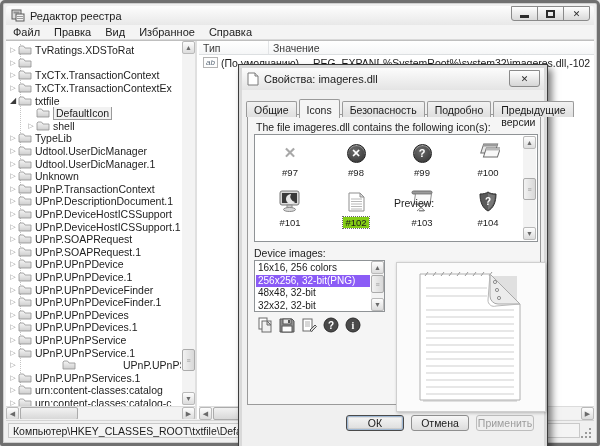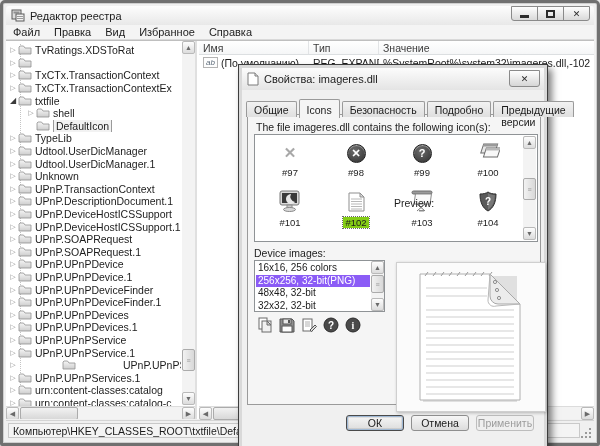--- a/index.html
+++ b/index.html
@@ -203,44 +203,44 @@
                   <defs>
                     <linearGradient id="g" x1="0" y1="0" x2="0" y2="1">
                       <stop offset="0" stop-color="#f6f6f6"></stop>
                       <stop offset="1" stop-color="#cdcdcd"></stop>
                     </linearGradient>
                   </defs>
                 </svg></span>
               <div class="tree-label">txtfile</div>
             </div>
             <div class="tree-row" style="padding-left: 18px;">
+              <div class="expander"></div>
+              <span><svg width="14" height="11" viewBox="0 0 14 11">
+                  <path d="M1 3 v7 h12 v-6 h-6 l-1.5-2 h-3.5 z" fill="url(#g)" stroke="#8f8f8f" stroke-width="0.8"></path>
+                  <defs>
+                    <linearGradient id="g" x1="0" y1="0" x2="0" y2="1">
+                      <stop offset="0" stop-color="#f6f6f6"></stop>
+                      <stop offset="1" stop-color="#cdcdcd"></stop>
+                    </linearGradient>
+                  </defs>
+                </svg></span>
+              <div class="tree-label selected">DefaultIcon</div>
+            </div>
+            <div class="tree-row" style="padding-left: 18px;">
               <div class="expander">▷</div>
               <span><svg width="14" height="11" viewBox="0 0 14 11">
                   <path d="M1 3 v7 h12 v-6 h-6 l-1.5-2 h-3.5 z" fill="url(#g)" stroke="#8f8f8f" stroke-width="0.8"></path>
                   <defs>
                     <linearGradient id="g" x1="0" y1="0" x2="0" y2="1">
                       <stop offset="0" stop-color="#f6f6f6"></stop>
                       <stop offset="1" stop-color="#cdcdcd"></stop>
                     </linearGradient>
                   </defs>
                 </svg></span>
               <div class="tree-label">shell</div>
-            </div>
-            <div class="tree-row" style="padding-left: 18px;">
-              <div class="expander"></div>
-              <span><svg width="14" height="11" viewBox="0 0 14 11">
-                  <path d="M1 3 v7 h12 v-6 h-6 l-1.5-2 h-3.5 z" fill="url(#g)" stroke="#8f8f8f" stroke-width="0.8"></path>
-                  <defs>
-                    <linearGradient id="g" x1="0" y1="0" x2="0" y2="1">
-                      <stop offset="0" stop-color="#f6f6f6"></stop>
-                      <stop offset="1" stop-color="#cdcdcd"></stop>
-                    </linearGradient>
-                  </defs>
-                </svg></span>
-              <div class="tree-label selected">DefaultIcon</div>
             </div>
             <div class="tree-row" style="padding-left: 0px;">
               <div class="expander">▷</div>
               <span><svg width="14" height="11" viewBox="0 0 14 11">
                   <path d="M1 3 v7 h12 v-6 h-6 l-1.5-2 h-3.5 z" fill="url(#g)" stroke="#8f8f8f" stroke-width="0.8"></path>
                   <defs>
                     <linearGradient id="g" x1="0" y1="0" x2="0" y2="1">
                       <stop offset="0" stop-color="#f6f6f6"></stop>
                       <stop offset="1" stop-color="#cdcdcd"></stop>
                     </linearGradient>
@@ -529,21 +529,20 @@
         </div>
         <div class="sb tree-hsb">
           <div class="sb-btn" style="left:0;top:0;">◀</div>
           <div class="sb-thumb h" style="top:0;height:13px;left:14px;width:58px;"></div>
           <div class="sb-btn" style="right:0;top:0;">▶</div>
         </div>
       </div>
 
       <div class="list-panel">
         <div class="list-header" id="list-header">
-            <div class="col c0">Имя</div>
             <div class="col c1">Тип</div>
             <div class="col c2">Значение</div>
           </div>
         <div id="list-rows">
             <div class="list-row">
               <div class="cell c0"><div class="ab-ico">ab</div>(По умолчанию)</div>
               <div class="cell c1">REG_EXPAND_...</div>
               <div class="cell c2">%SystemRoot%\system32\imageres.dll,-102</div>
             </div>
           </div>

